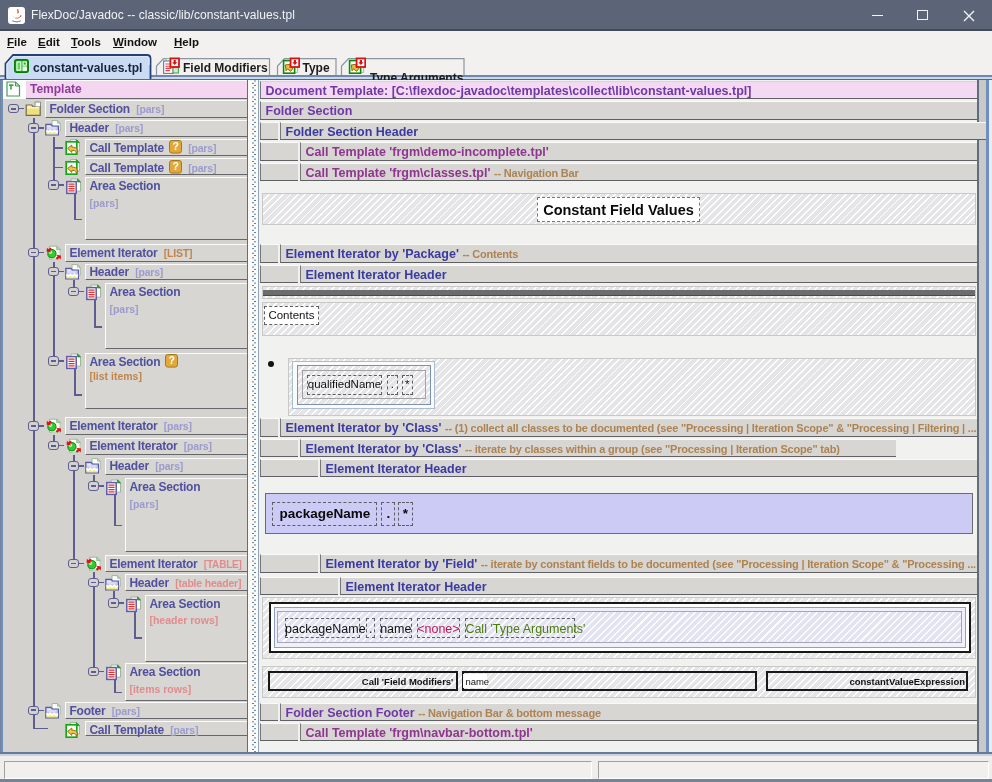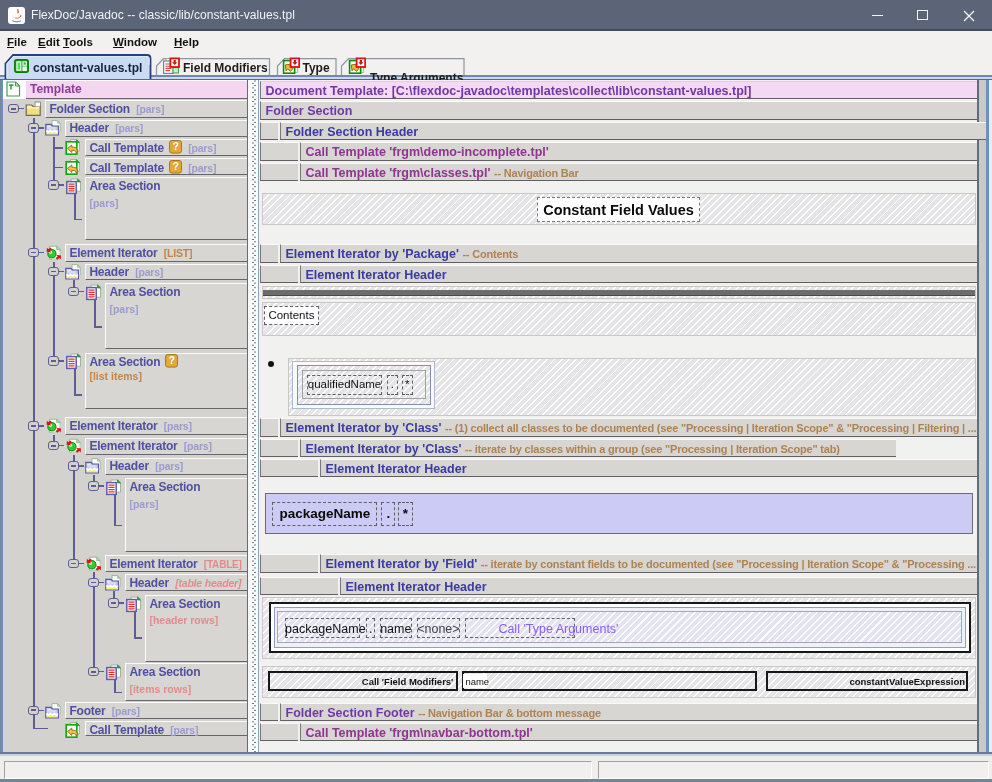--- a/index.html
+++ b/index.html
@@ -36,21 +36,21 @@
 <div class="abs" style="left:31px;top:8px;width:500px;height:16px;color:#f2f3f6;font-size:12px;letter-spacing:0.05px;">FlexDoc/Javadoc -- classic/lib/constant-values.tpl</div>
 <div class="abs" style="left:871.5px;top:14.5px;width:11px;height:1.5px;background:#f2f4f6;"></div>
 <div class="abs" style="left:917px;top:9.5px;width:10.5px;height:10.5px;border:1.4px solid #f2f4f6;"></div>
 <svg class="abs" style="left:962.5px;top:9.5px;" width="12" height="12" viewBox="0 0 12 12">
   <path d="M1 1 L11 11 M11 1 L1 11" stroke="#f2f4f6" stroke-width="1.4"></path>
 </svg>
 
 <div class="abs" style="left:0;top:31px;width:992px;height:22.5px;background:#F2F1EF;"></div>
 <div class="abs b" style="left:7px;top:36px;font-size:11.5px;color:#111;"><u>F</u>ile</div>
 <div class="abs b" style="left:38px;top:36px;font-size:11.5px;color:#111;"><u>E</u>dit</div>
-<div class="abs b" style="left:63px;top:36px;font-size:11.5px;color:#111;"><u>T</u>ools</div>
+<div class="abs b" style="left:71px;top:36px;font-size:11.5px;color:#111;"><u>T</u>ools</div>
 <div class="abs b" style="left:113px;top:36px;font-size:11.5px;color:#111;"><u>W</u>indow</div>
 <div class="abs b" style="left:174px;top:36px;font-size:11.5px;color:#111;"><u>H</u>elp</div>
 
 <div class="abs" style="left:0;top:53.5px;width:992px;height:21px;background:#F2F1EF;"></div>
 <div class="abs" style="left:0;top:74.5px;width:992px;height:2px;background:#7088B0;"></div>
 <div class="abs" style="left:0;top:76.5px;width:992px;height:2.6px;background:#C9D9EC;"></div>
 <div class="abs" style="left:0;top:79.1px;width:992px;height:1.3px;background:#5A6A78;"></div>
 
 <svg class="abs" style="left:155px;top:57.5px;" width="116" height="17.5" viewBox="0 0 116 17.5">
   <path d="M1.5 17.5 L1.5 8 L8.5 0.6 L114.5 0.6 L114.5 17.5" fill="#F2F1EF" stroke="#8a96a4" stroke-width="1.2"></path>
@@ -275,21 +275,21 @@
 <div class="abs" style="left:85px;top:556.0px;"><svg width="18" height="17" viewBox="0 0 18 17">
 <path d="M4.4 1.2 h7.3 l3.5 3.5 v9.5 h-10.8z" fill="#fff" stroke="#9ab89a" stroke-width="1"></path>
 <path d="M11.7 1.2 l3.5 3.5 h-3.5z" fill="#bfe0bf" stroke="#8ab88a" stroke-width="0.9"></path>
 <path d="M14.6 5.6 v8 h-7.4" stroke="#cfe8cf" stroke-width="1.6" fill="none"></path>
 <circle cx="6.9" cy="8.7" r="4.1" fill="#2ECC2E" stroke="#0C8A0C" stroke-width="1"></circle>
 <circle cx="5.5" cy="7.3" r="1.6" fill="#CFFACF"></circle>
 <path d="M1.6 6.8 l0.3-4 1.5 1.5 1.9-1.9 1.6 1.6 -1.9 1.9 1.5 1.5z" fill="#DD1111"></path>
 <path d="M16 10.4 l-0.3 4 -1.5-1.5 -1.9 1.9 -1.6-1.6 1.9-1.9 -1.5-1.5z" fill="#DD1111"></path>
 </svg></div>
 <div class="abs trow" style="left:124.6px;top:574.2px;width:122.4px;height:17.0px;"></div>
-<div class="abs b" style="left:129.4px;top:575.8000000000001px;width:117.6px;overflow:hidden;font-size:12px;letter-spacing:-0.2px;color:#50509E;white-space:nowrap;">Header&nbsp; <span style="color:#E08C8C;font-size:10.5px;font-style:italic;">[table header]</span></div>
+<div class="abs b" style="left:129.4px;top:575.8000000000001px;width:117.6px;overflow:hidden;font-size:12px;letter-spacing:-0.2px;color:#50509E;white-space:nowrap;">Header&nbsp; <span style="color:#E08C8C;font-size:10.5px;">[table header]</span></div>
 <div class="abs" style="left:105px;top:574.8000000000001px;"><svg width="17" height="16" viewBox="0 0 17 16">
 <path d="M7 0.6 h5.6 l2.6 2.6 v8 h-8.2z" fill="#fdfdfd" stroke="#9bb89b" stroke-width="1"></path>
 <path d="M12.6 0.6 l2.6 2.6 h-2.6z" fill="#cfe8cf" stroke="#9bb89b" stroke-width="0.9"></path>
 <path d="M0.8 4.4 h5.2 l1.5 1.6 h5.9 v9 h-12.6z" fill="#C6CAEE" stroke="#5a5aa0" stroke-width="1.2"></path>
 <path d="M2.2 6.4 h3.4 M2.2 8 h8.6" stroke="#E8EAFA" stroke-width="1.2"></path>
 <path d="M1.4 10.4 l1.9 1.7 2-1.7 2 1.7 2-1.7 2 1.7 1.7-1.4 v3.6 h-11.6z" fill="#F6EC6E"></path>
 <path d="M1.4 10.4 l1.9 1.7 2-1.7 2 1.7 2-1.7 2 1.7 1.7-1.4" stroke="#ffffff" stroke-width="1.7" fill="none"></path>
 </svg></div>
 <div class="abs trow" style="left:144.6px;top:595.0px;width:102.4px;height:67.0px;"></div>
 <div class="abs b" style="left:149.4px;top:596.6px;width:97.6px;overflow:hidden;font-size:12px;letter-spacing:-0.2px;color:#50509E;white-space:nowrap;">Area Section</div>
@@ -456,23 +456,23 @@
 <div class="abs" style="left:269px;top:602px;width:701.6px;height:50.6px;background:#fff;border:2.2px solid #181818;"></div>
 <div class="abs" style="left:273.8px;top:606.6px;width:692px;height:41.4px;background:#EFF0FA;border:1px solid #8CA0C0;"></div>
 <div class="abs hatchlav" style="left:277.2px;top:611.4px;width:685.2px;height:32px;border:1px solid #A6A6B6;box-sizing:border-box;"></div>
 <div class="abs dash" style="left:285.0px;top:618.2px;width:75.4px;height:19.6px;border-width:1px;"></div>
 <div class="abs" style="left:285.0px;top:621.6px;width:75.4px;text-align:center;font-size:12.5px;color:#111;white-space:nowrap;">packageName</div>
 <div class="abs dash" style="left:366.0px;top:618.2px;width:9.4px;height:19.6px;border-width:1px;"></div>
 <div class="abs" style="left:366.0px;top:621.6px;width:9.4px;text-align:center;font-size:12.5px;color:#111;white-space:nowrap;">.</div>
 <div class="abs dash" style="left:380.0px;top:618.2px;width:31.6px;height:19.6px;border-width:1px;"></div>
 <div class="abs" style="left:380.0px;top:621.6px;width:31.6px;text-align:center;font-size:12.5px;color:#111;white-space:nowrap;">name</div>
 <div class="abs dash" style="left:417.2px;top:618.2px;width:42.4px;height:19.6px;border-width:1px;"></div>
-<div class="abs" style="left:417.2px;top:621.6px;width:36px;text-align:center;font-size:12.5px;color:#404040;white-space:nowrap;">&lt;none&gt;</div>
+<div class="abs" style="left:417.2px;top:621.6px;width:36px;text-align:center;font-size:12.5px;color:#be185d;white-space:nowrap;">&lt;none&gt;</div>
 <div class="abs dash" style="left:465.4px;top:618.2px;width:109.6px;height:19.6px;border-width:1px;"></div>
-<div class="abs" style="left:465.4px;top:621.6px;width:109.6px;text-align:center;font-size:12.5px;color:#8b5cf6;white-space:nowrap;padding-left:33px;">Call 'Type Arguments'</div>
+<div class="abs" style="left:465.4px;top:621.6px;width:109.6px;text-align:center;font-size:12.5px;color:#4d7c0f;white-space:nowrap;">Call 'Type Arguments'</div>
 <div class="abs hatch" style="left:262px;top:666.4px;width:714px;height:31.4px;"></div>
 <div class="abs hatch" style="left:268.4px;top:671.4px;width:189.8px;height:19.8px;border:2.2px solid #181818;"></div>
 <div class="abs b" style="left:268.4px;top:676px;width:185px;text-align:right;font-size:9.5px;color:#111;">Call 'Field Modifiers'</div>
 <div class="abs hatch" style="left:462px;top:671.4px;width:294.6px;height:19.8px;border:2.2px solid #181818;"></div>
 <div class="abs" style="left:463.4px;top:674px;width:23.5px;height:14px;background:#fff;"></div>
 <div class="abs" style="left:465.4px;top:676px;font-size:9.5px;color:#111;">name</div>
 <div class="abs hatch" style="left:766px;top:671.4px;width:201.6px;height:19.8px;border:2.2px solid #181818;"></div>
 <div class="abs b" style="left:766px;top:676px;width:199px;text-align:right;font-size:9.5px;color:#111;">constantValueExpression</div>
 
 <div class="abs" style="left:0;top:752px;width:992px;height:1.6px;background:#6B7A94;"></div>

